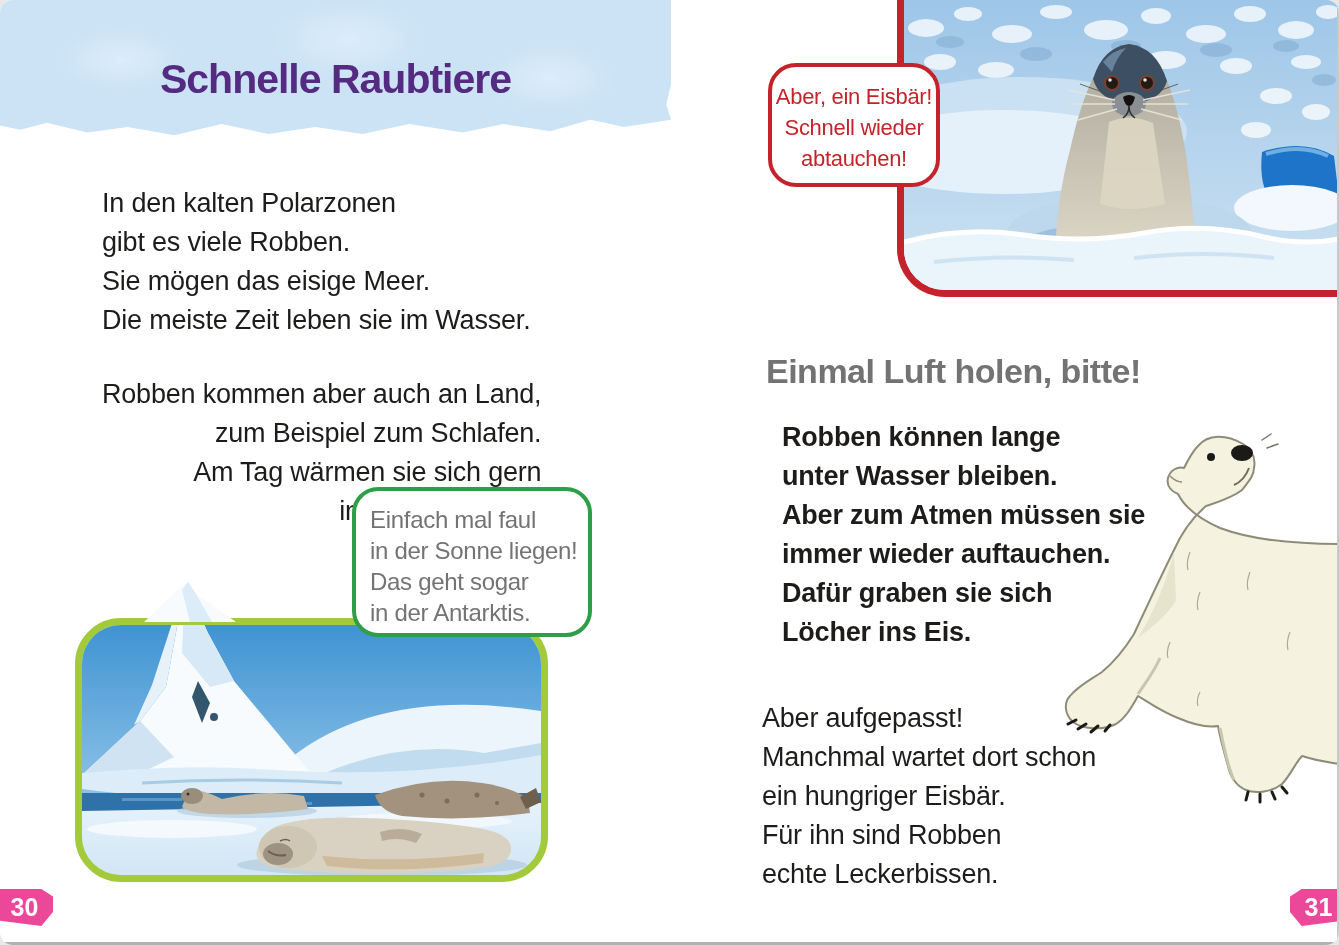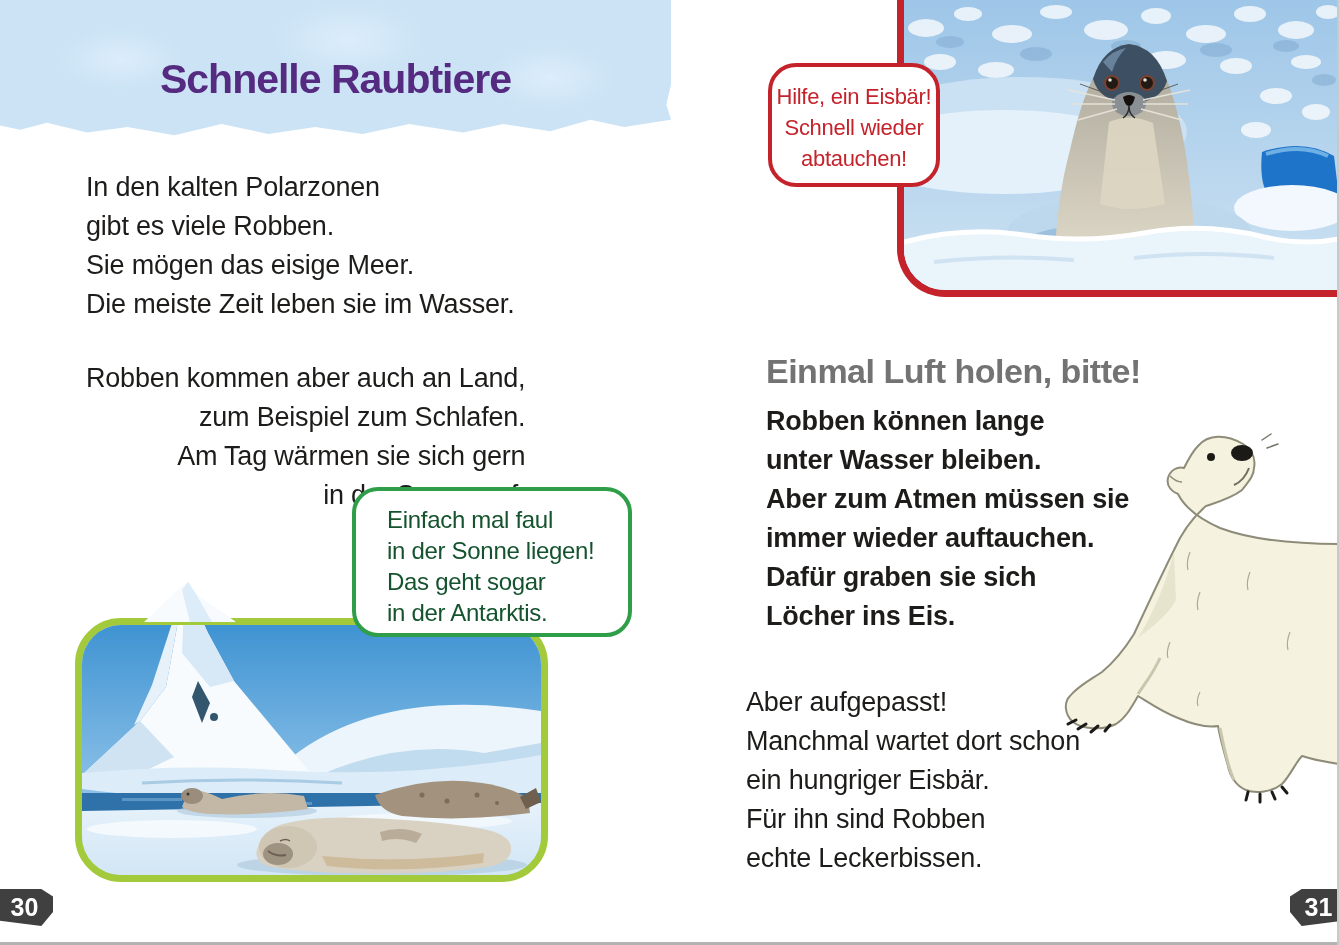--- a/index.html
+++ b/index.html
@@ -1,51 +1,51 @@
 <!DOCTYPE html>
 <html><head>
 <meta charset="utf-8">
 <style>
   html,body{margin:0;padding:0;background:#e8e8e8;}
   .spread{
     position:relative; width:1339px; height:945px; background:#ffffff;
-    overflow:hidden; font-family:"Liberation Sans","DejaVu Sans",sans-serif;
+    overflow:hidden; font-family:"Liberation Sans","DejaVu Sans",sans-serif;border-radius:13px;
   }
   
   .banner{
     position:absolute; left:0; top:0; width:671px; height:141px;
     background:
       radial-gradient(90px 45px at 18% 42%, #dcedfb 0%, rgba(220,237,251,0) 70%),
       radial-gradient(110px 55px at 52% 28%, #dcedfb 0%, rgba(220,237,251,0) 70%),
       radial-gradient(95px 48px at 82% 55%, #dcedfb 0%, rgba(220,237,251,0) 70%),
       #cbe3f5;
     clip-path:polygon(0 0,100% 0,100% 60%,99.3% 74%,100% 85%,93% 90%,88% 85%,82% 93%,75% 88%,69% 94%,61% 88%,54% 95%,47% 90%,40% 95%,33% 88%,26% 96%,19% 90%,13% 94%,7% 87%,3% 92%,0 89%);
   }
   .chapter-title{
     position:absolute; left:0; top:56px; width:671px; margin:0;
     text-align:center; font-size:41px; font-weight:700; letter-spacing:-1px;
     color:#552b81;
   }
   .para{
-    position:absolute; margin:0; white-space:pre-line;
+    position:absolute; margin:16px; white-space:pre-line;
     font-size:27px; line-height:39px; letter-spacing:-0.2px; color:#1d1c1a; z-index:3;
   }
   .p1{left:86px; top:168px;}
   .p2{left:86px; top:359px;text-align:right;}
   .p3{left:766px; top:402px;font-weight:bold;}
   .p4{left:746px; top:683px;}
   .bubble{
     position:absolute; background:#fff; white-space:pre-line; z-index:5;
     box-sizing:border-box;
   }
   .bubble.green{
-    left:352px; top:487px; width:280px; height:150px;
+    left:352px; top:487px; width:240px; height:150px;
     border:4px solid #2f9e48; border-radius:26px;
-    color:#14532d; font-size:24px; line-height:31px; letter-spacing:-0.3px;
-    padding:13px 0 0 31px;
+    color:#737373; font-size:24px; line-height:31px; letter-spacing:-0.3px;
+    padding:13px 0 0 14px;
   }
   .bubble.red{
     left:768px; top:63px; width:172px; height:124px;
     border:4px solid #c5232b; border-radius:28px;
     color:#c5232b; font-size:22px; line-height:31px; letter-spacing:-0.3px;
     padding:14px 0 0 0; text-align:center;
   }
   .photo-frame-left{
     position:absolute; left:75px; top:618px; width:473px; height:264px;
     box-sizing:border-box; border:7px solid #a2ca3a; border-radius:46px;
@@ -56,21 +56,21 @@
     position:absolute; left:897px; top:0; width:442px; height:297px;
     box-sizing:border-box; border-left:7px solid #c5232b; border-bottom:7px solid #c5232b;
     border-radius:0 0 0 48px; overflow:hidden; background:#b4d0e9; z-index:1;
   }
   .section-heading{
     position:absolute; left:766px; top:352px; margin:0;
     font-size:34px; font-weight:700; letter-spacing:-0.5px; color:#737373;
   }
   .bear{position:absolute; left:1050px; top:432px; width:289px; height:375px; z-index:1;}
   .pagenum{
-    position:absolute; top:889px; width:49px; height:37px; background:#404040;
+    position:absolute; top:889px; width:49px; height:37px; background:#ec4899;
     color:#fff; font-weight:700; font-size:25px; z-index:10;
     display:flex; align-items:center; justify-content:center;
   }
   .pagenum.left{
     left:0; clip-path:polygon(0 0,78% 0,100% 20%,100% 62%,78% 100%,0 86%);
     padding-right:4px;
   }
   .pagenum.right{
     left:1290px; clip-path:polygon(22% 0,100% 0,100% 86%,22% 100%,0 62%,0 20%);
     padding-left:4px;
@@ -237,21 +237,21 @@
             <path d="M238,97 L274,84"></path>
         </g>
 
         <path d="M0,242 Q60,226 120,235 Q180,244 240,233 Q300,222 360,237 Q400,246 435,239 L435,290 L0,290 Z" fill="#e9f4fb"></path>
         <path d="M0,242 Q60,226 120,235 Q180,244 240,233 Q300,222 360,237 Q400,246 435,239" stroke="#ffffff" stroke-width="5" fill="none"></path>
         <path d="M30,262 Q100,254 170,260 M230,258 Q300,250 370,258" stroke="#cfe3f2" stroke-width="4" fill="none"></path>
       </svg>
       
     </figure>
 
-    <div class="bubble red">Hilfe, ein Eisbär!
+    <div class="bubble red">Aber, ein Eisbär!
 Schnell wieder
 abtauchen!</div>
 
     <h2 class="section-heading">Einmal Luft holen, bitte!</h2>
 
     <p class="para p3">Robben können lange
 unter Wasser bleiben.
 Aber zum Atmen müssen sie
 immer wieder auftauchen.
 Dafür graben sie sich

